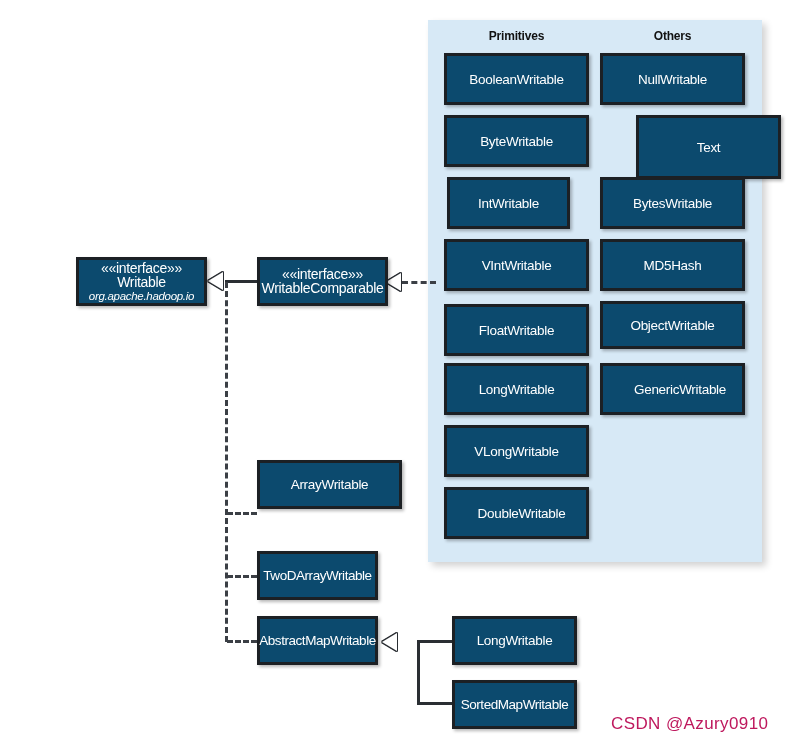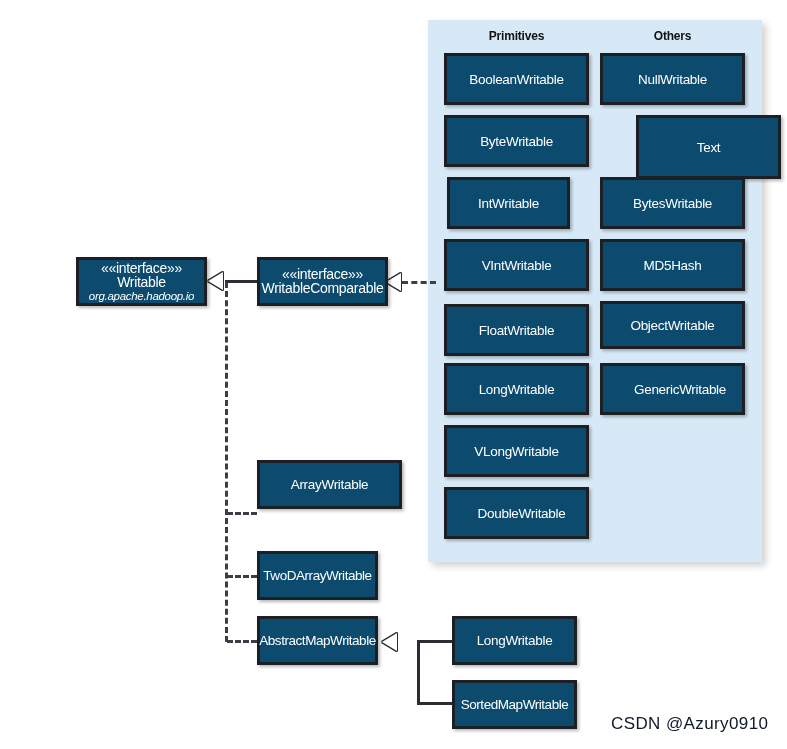--- a/index.html
+++ b/index.html
@@ -98,21 +98,21 @@
     border-right: 15px solid #ffffff;
     filter: drop-shadow(-1px 0 0 #2a2e33) drop-shadow(0 -1px 0 #2a2e33)
             drop-shadow(0 1px 0 #2a2e33) drop-shadow(1px 0 0 #2a2e33);
   }
 
   
   .watermark {
     position: absolute;
     left: 611px;
     top: 714px;
-    color: #0f172a;
+    color: #be185d;
     font-family: "Liberation Sans", sans-serif;
     font-size: 17px;
     letter-spacing: 0.4px;
     white-space: nowrap;
   }
 </style>
 </head>
 <body>
 
 <div id="canvas">

